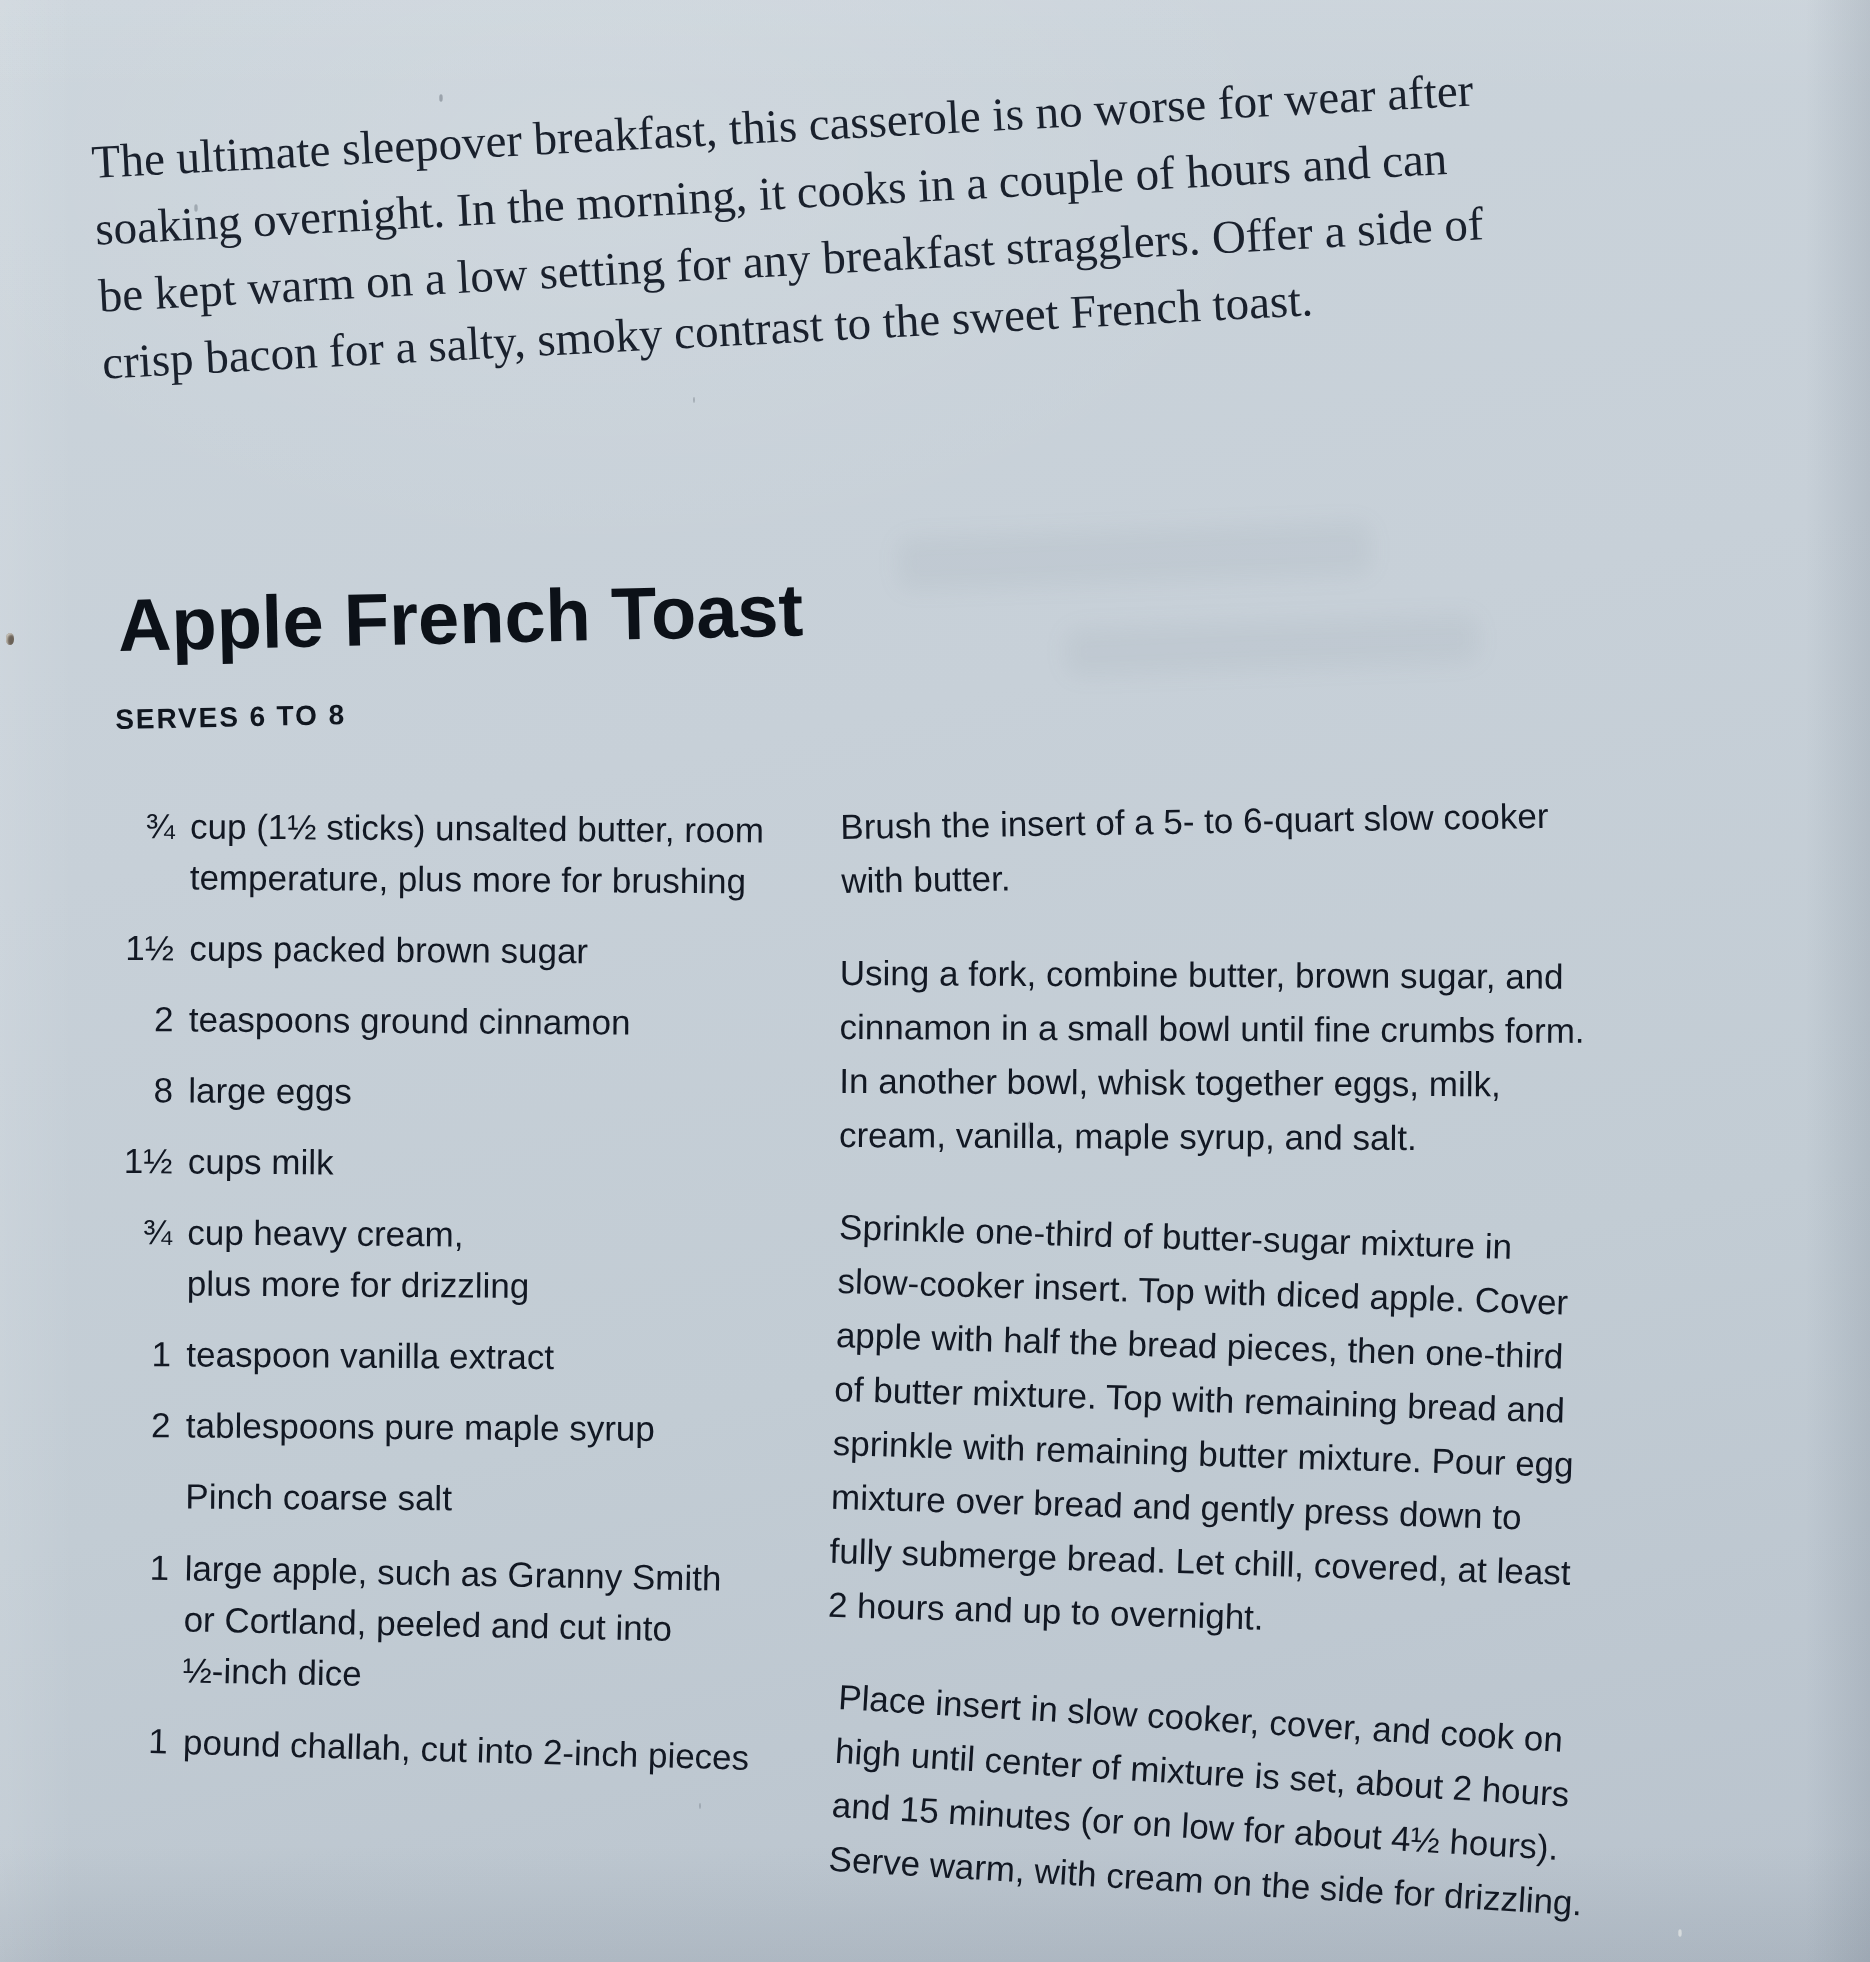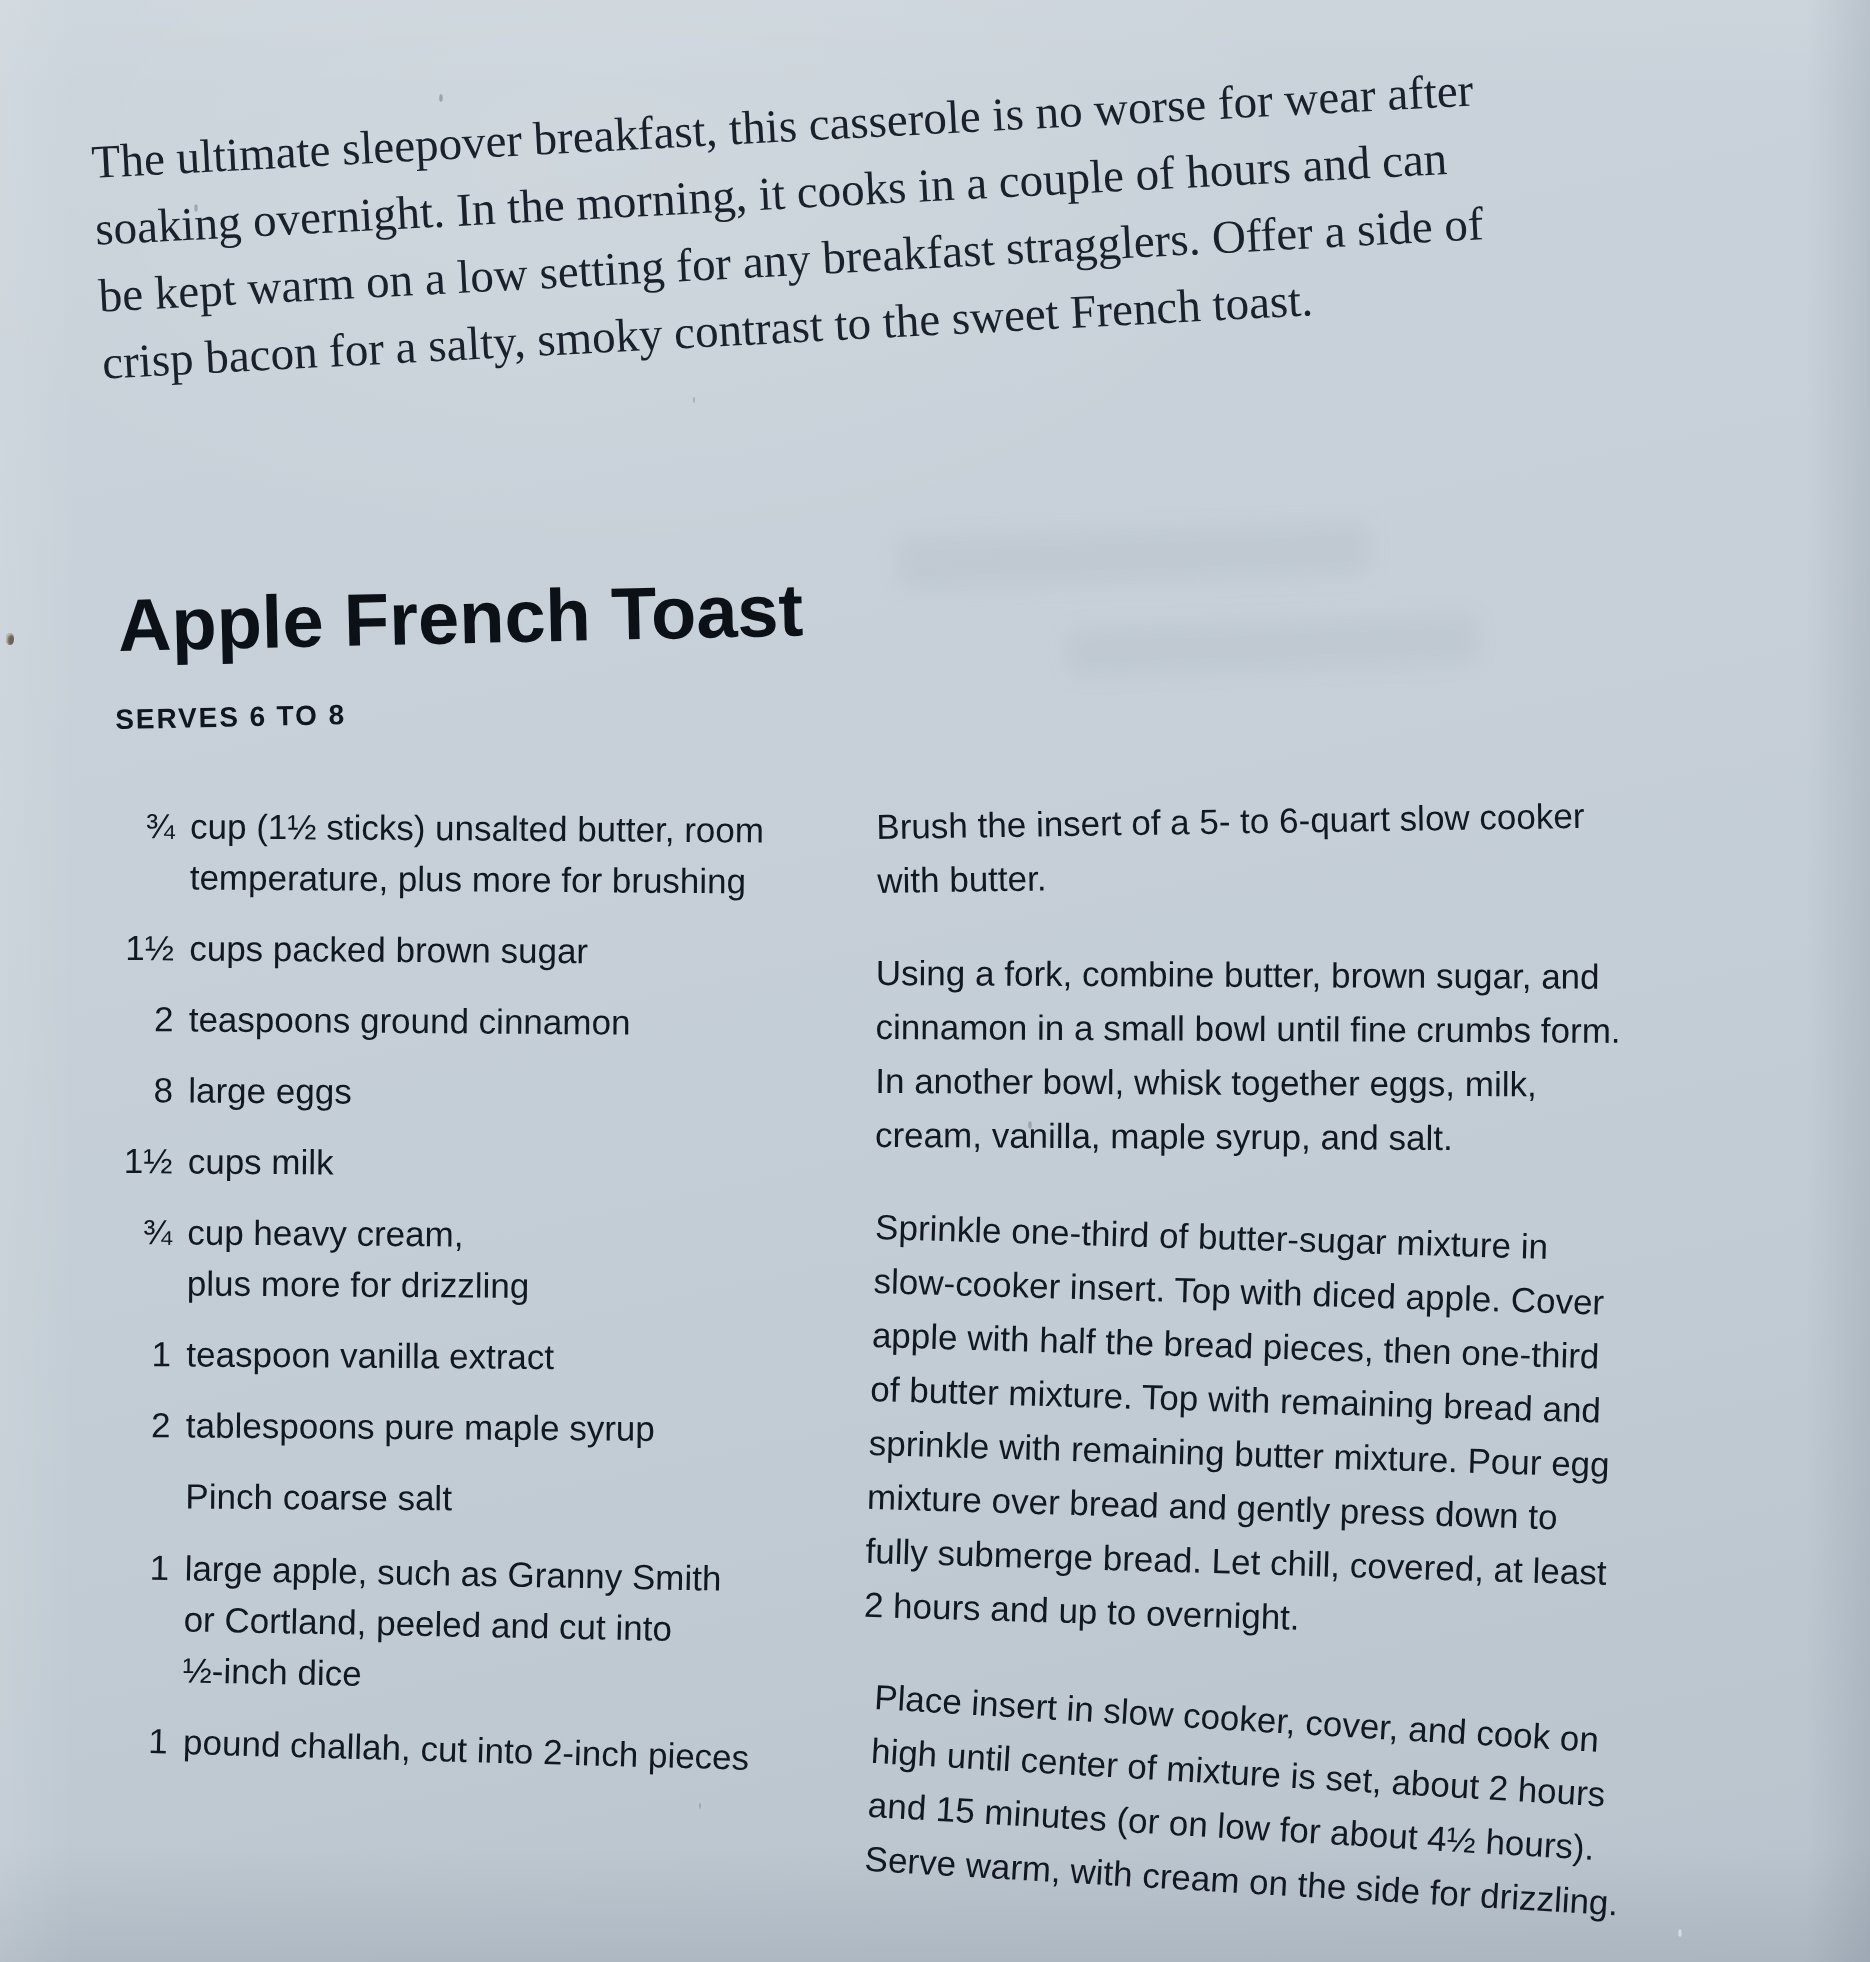--- a/index.html
+++ b/index.html
@@ -68,21 +68,21 @@
     margin:0;padding:0;list-style:none;
     font-size:35px;line-height:51px;color:#121823;
     transform:rotate(0.4deg);transform-origin:0 0;
   }
   .ing{display:flex;margin:0 0 20px;transform-origin:0 0;}
   .ing:nth-child(10){transform:rotate(0.7deg);}
   .ing:nth-child(11){transform:rotate(1.2deg);}
   .qty{flex:none;width:60px;text-align:right;padding-right:15.3px;}
   .txt{flex:1;white-space:pre-line;}
   .steps{
-    position:absolute;left:876px;top:800px;width:951px;
+    position:absolute;left:840px;top:800px;width:951px;
     font-size:35px;line-height:54px;color:#121823;
   }
   .steps p{margin:0 0 38px;white-space:pre-line;transform-origin:0 0;}
   .steps p:nth-of-type(1){transform:rotate(-0.9deg);}
   .steps p:nth-of-type(2){transform:rotate(0.3deg);}
   .steps p:nth-of-type(3){transform:rotate(1.7deg);}
   .steps p:nth-of-type(4){transform:rotate(3.4deg);}
 </style>
 </head>
 <body>

